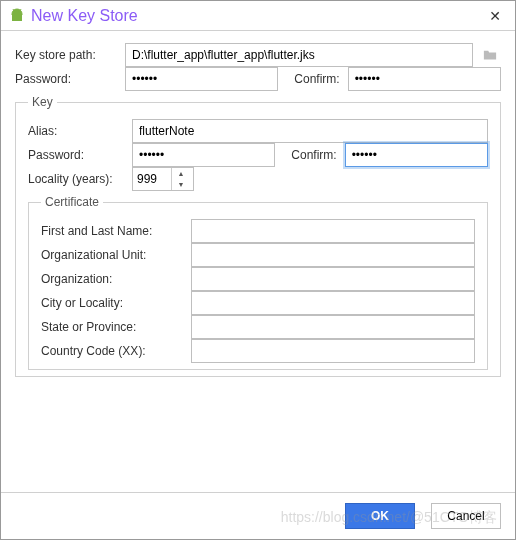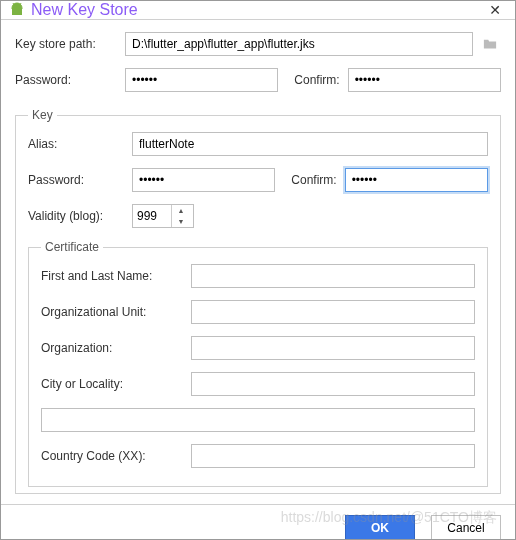--- a/index.html
+++ b/index.html
@@ -27,21 +27,20 @@
   .titlebar .close { font-size: 14px; color: #333; padding: 0 6px; cursor: default; }
   .content {
     flex: 1;
     padding: 12px 14px 10px 14px;
     display: flex;
     flex-direction: column;
   }
   .row {
     display: flex;
     align-items: center;
-    margin-bottom: 12px;
   }
   .row label.fixed { width: 110px; white-space: nowrap; }
   .row label.confirm { margin-left: 16px; margin-right: 8px; }
   input[type="text"], input[type="password"] {
     height: 24px;
     border: 1px solid #bfbfbf;
     padding: 0 6px;
     font-size: 12px;
     background: #fff;
     outline: none;
@@ -161,21 +160,21 @@
     </div>
 
     <div class="row">
       <label class="fixed">Password:</label>
       <input type="text" class="pw full" value="••••••" style="">
       <label class="confirm">Confirm:</label>
       <input type="text" class="pw full focus-ring" value="••••••" style="">
     </div>
 
     <div class="row">
-      <label class="fixed">Validity (blog):</label>
+      <label class="fixed">Locality (years):</label>
       <div class="spinner-wrap">
         <input type="text" value="999" style="">
         <div class="spinner-btns">
           <span>▲</span>
           <span>▼</span>
         </div>
       </div>
     </div>
 
     <fieldset class="cert-fieldset">
@@ -191,20 +190,21 @@
       </div>
       <div class="row">
         <label class="fixed">Organization:</label>
         <input type="text" class="full" value="" style="">
       </div>
       <div class="row">
         <label class="fixed">City or Locality:</label>
         <input type="text" class="full" value="" style="">
       </div>
       <div class="row">
+        <label class="fixed">State or Province:</label>
         <input type="text" class="full" value="" style="">
       </div>
       <div class="row">
         <label class="fixed">Country Code (XX):</label>
         <input type="text" class="full" value="" style="">
       </div>
     </fieldset>
 
   </fieldset>
 

